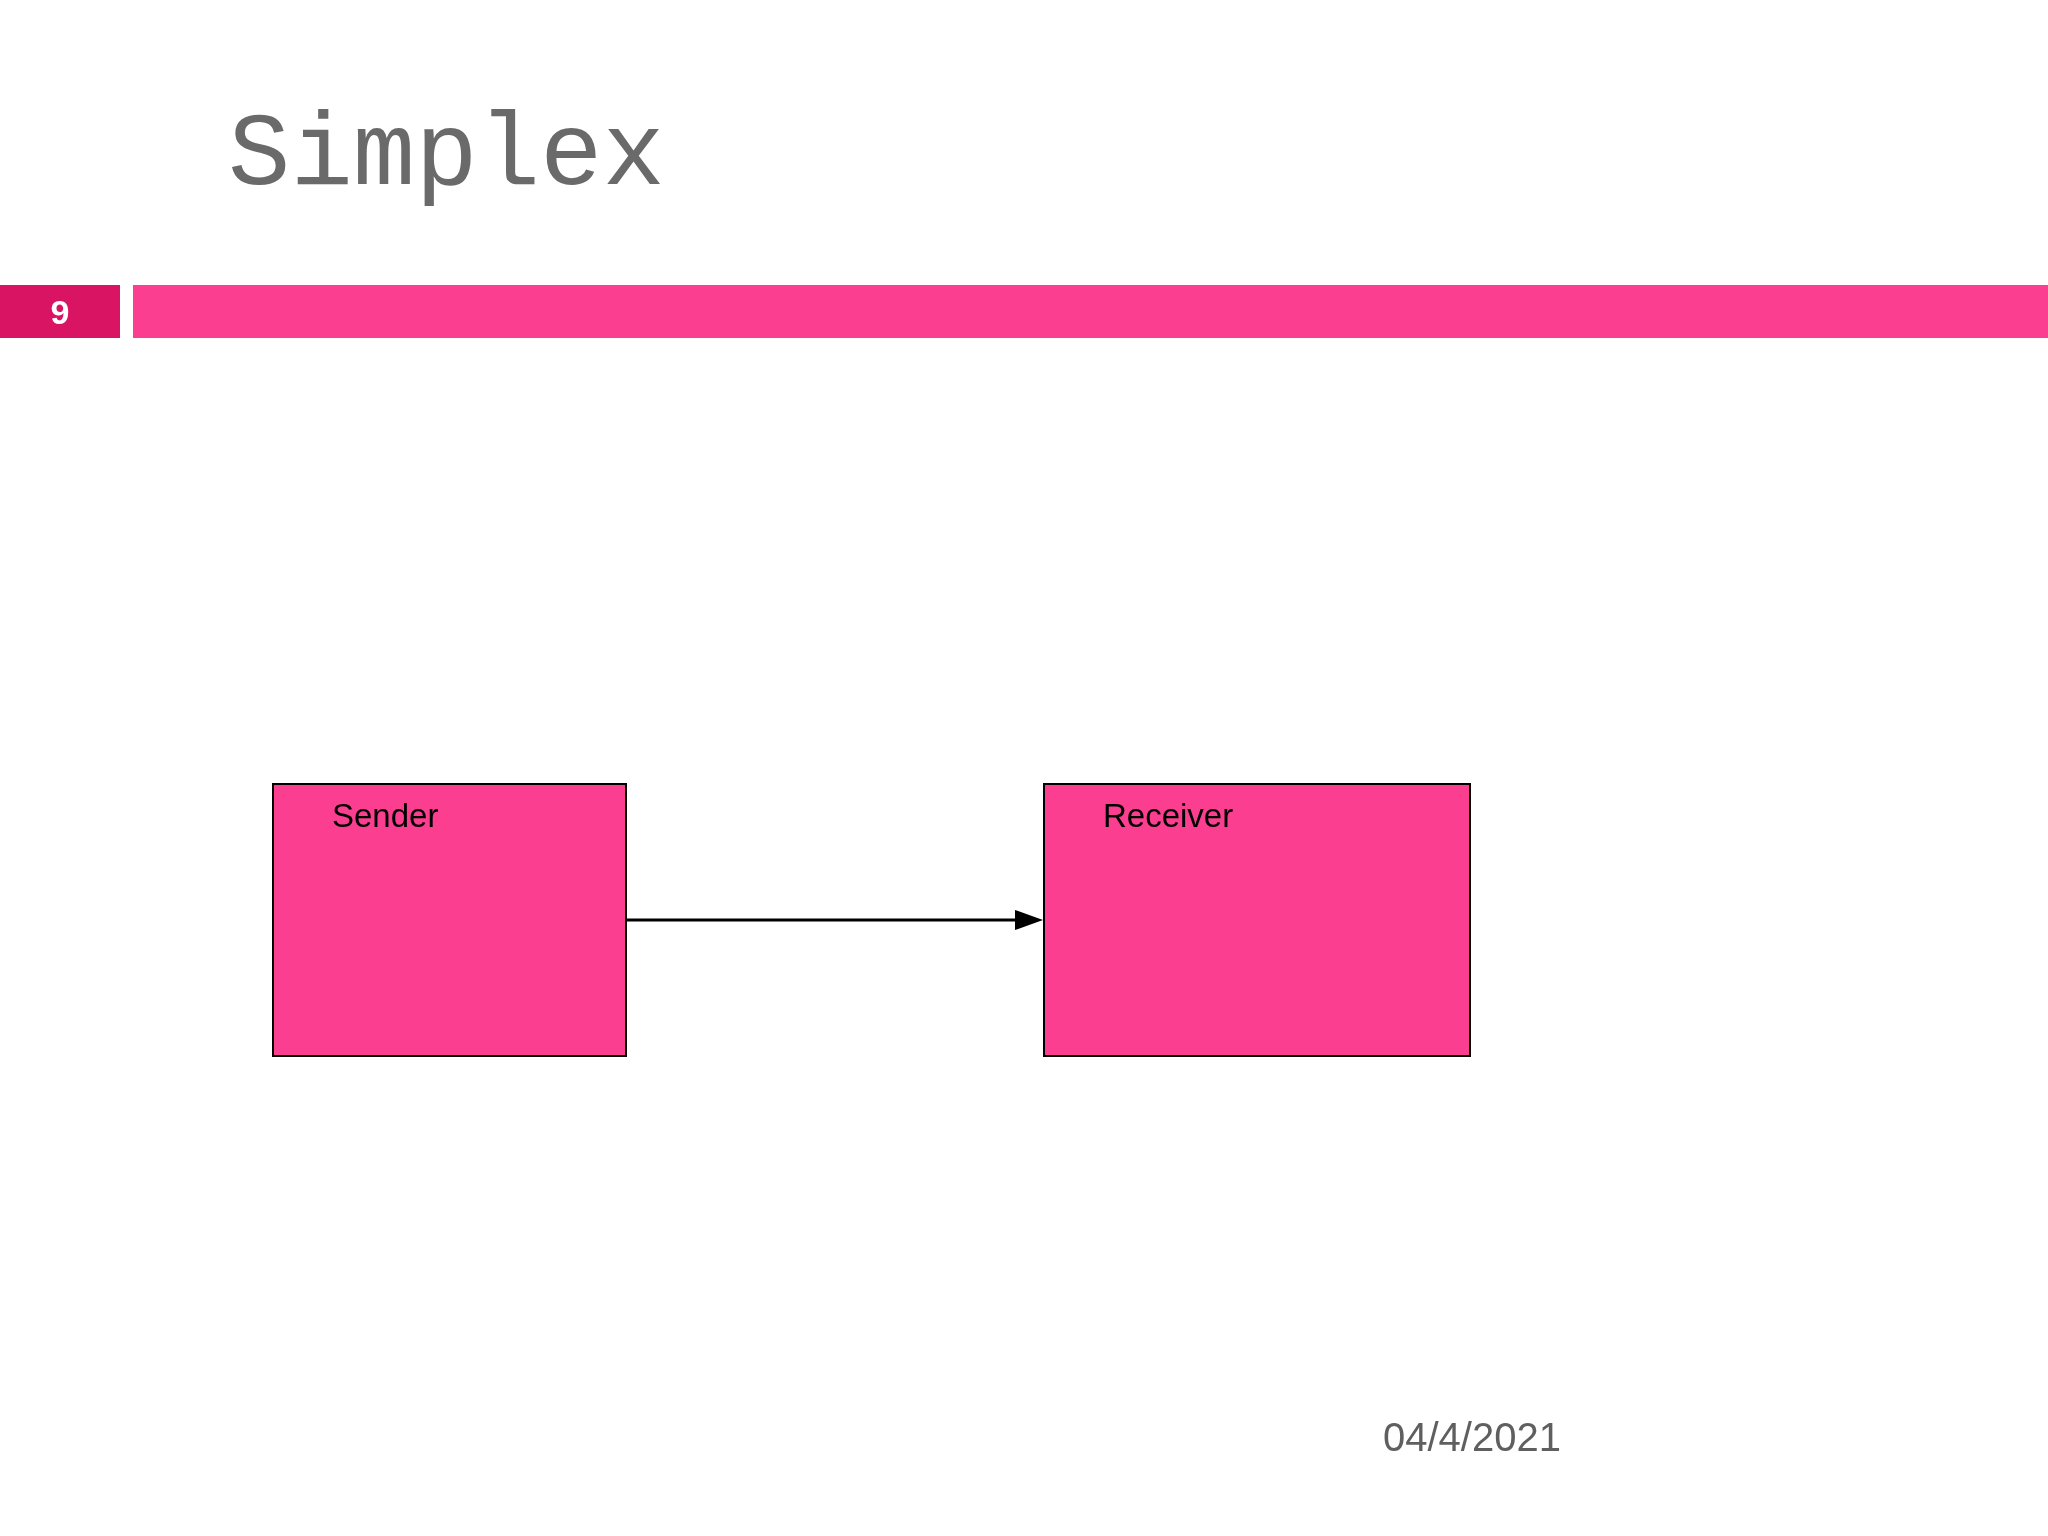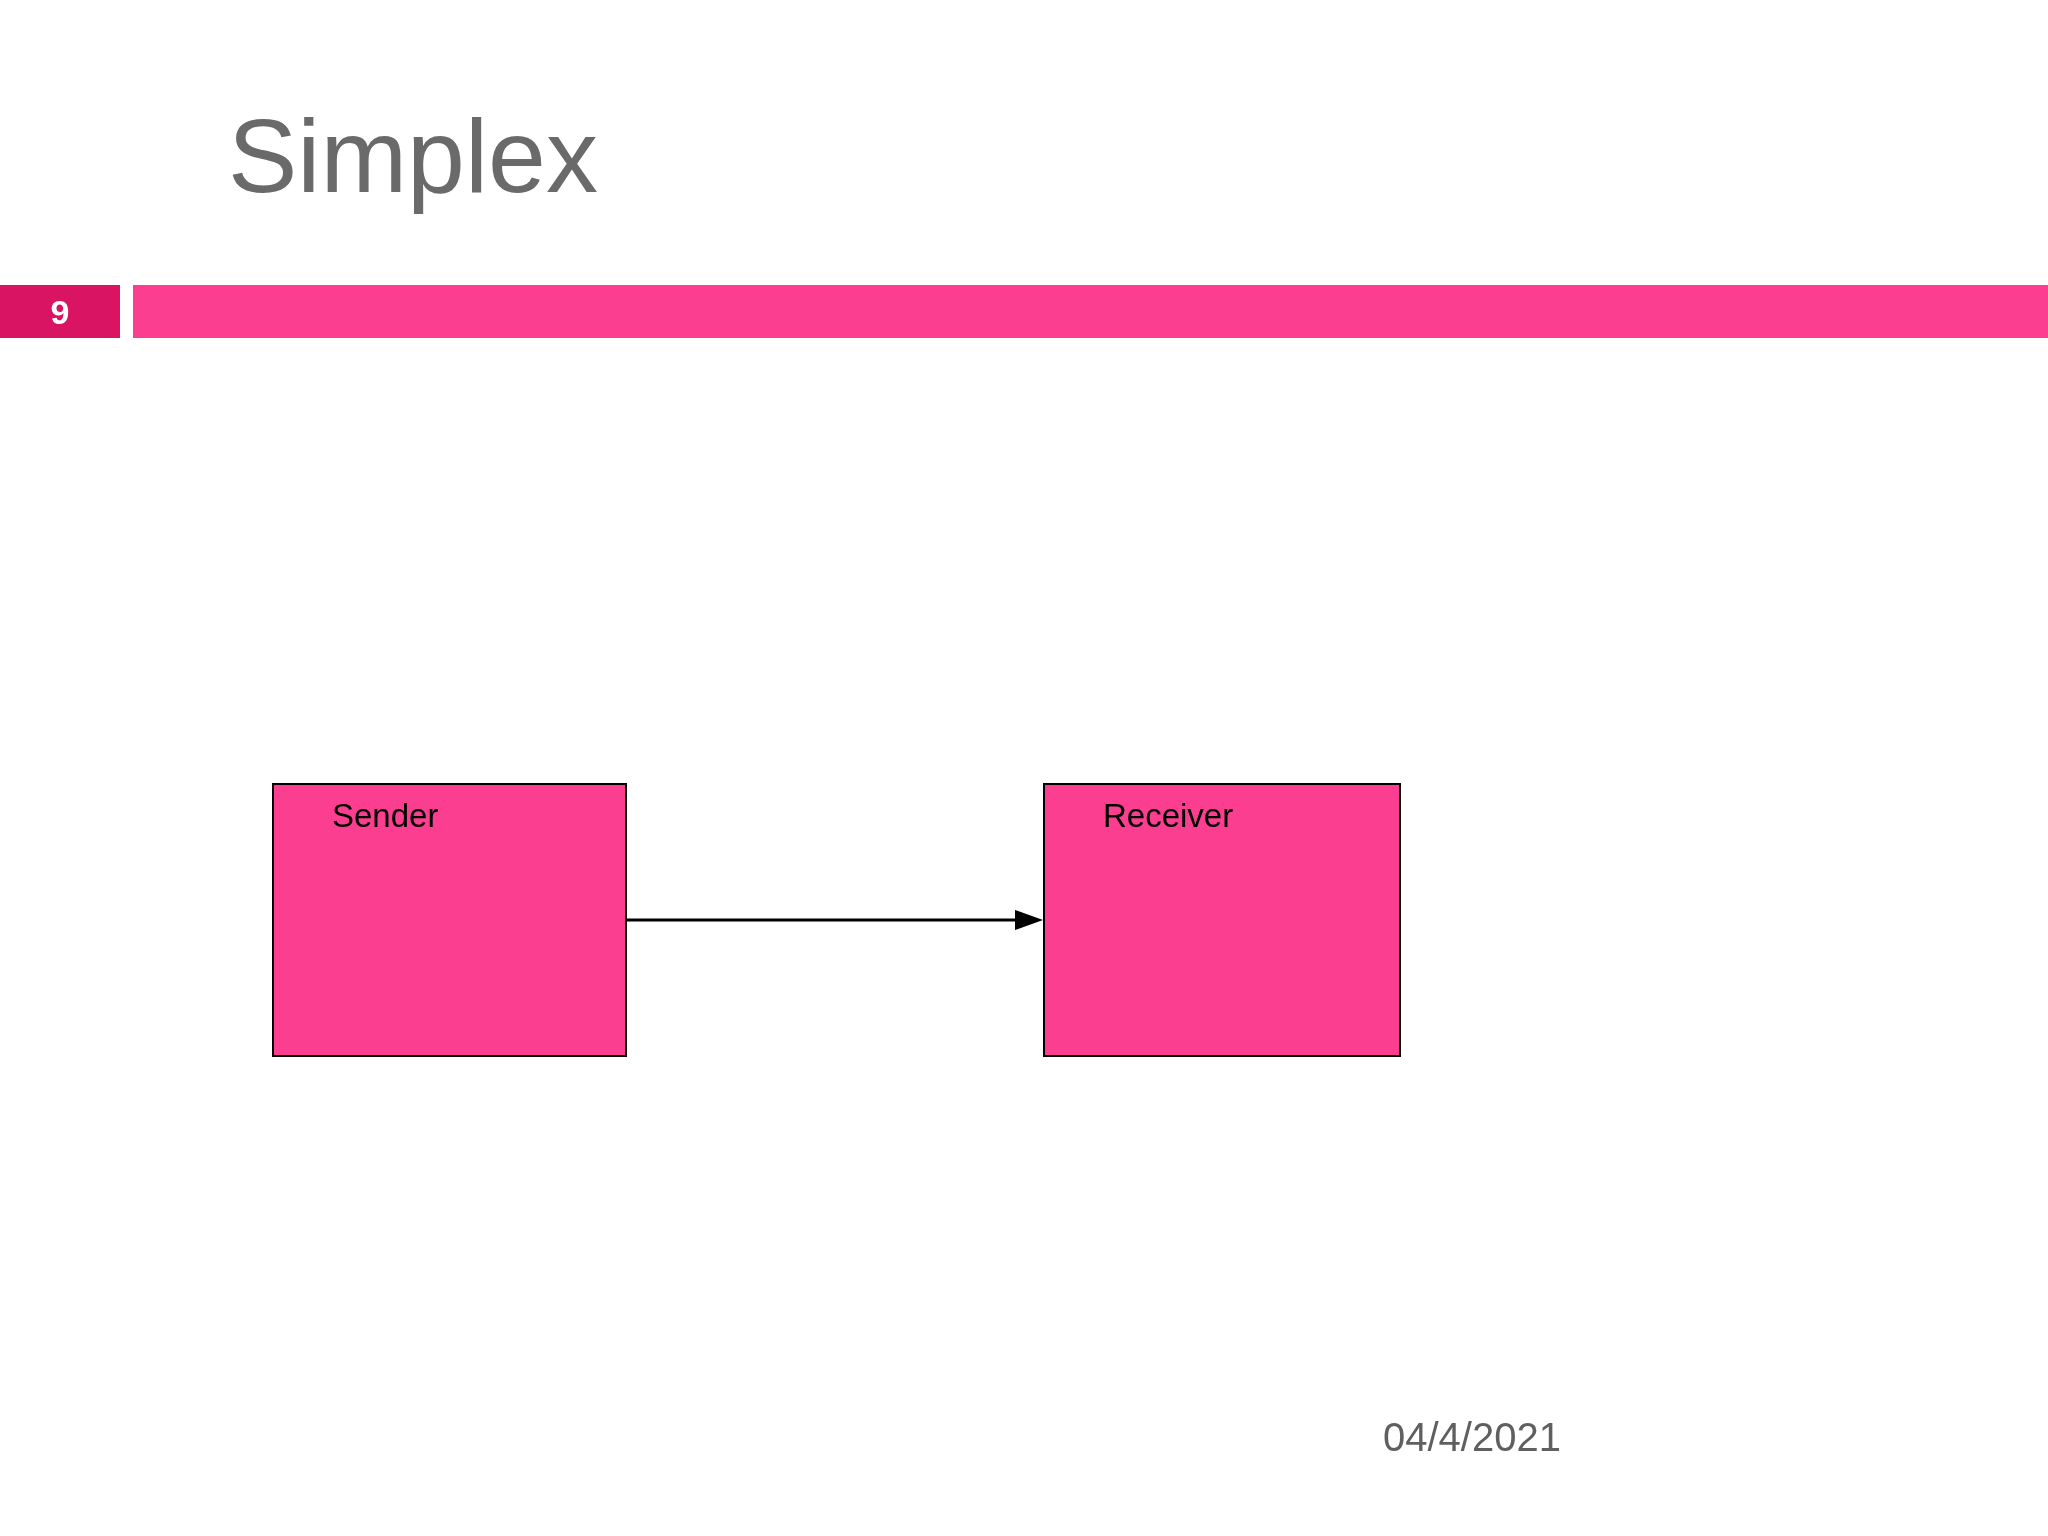--- a/index.html
+++ b/index.html
@@ -17,20 +17,21 @@
   }
   .title {
     position: absolute;
     left: 228px;
     top: 104px;
     font-size: 104px;
     line-height: 1;
     color: var(--title_text, #6A6A6A);
     letter-spacing: 0;
     white-space: nowrap;
+    font-family: Liberation Mono, monospace;
   }
   .page-badge {
     position: absolute;
     left: 0;
     top: 285px;
     width: 120px;
     height: 53px;
     background: var(--badge_bg, #D91563);
     display: flex;
     align-items: center;
@@ -65,21 +66,21 @@
     line-height: 1.15;
     color: #000000;
     margin-left: 39px;
   }
   .sender-box {
     left: 272px;
     width: 355px;
   }
   .receiver-box {
     left: 1043px;
-    width: 358px;
+    width: 428px;
   }
   .connector {
     position: absolute;
     left: 627px;
     top: 902px;
     width: 416px;
     height: 36px;
     display: block;
   }
   .connector line {

